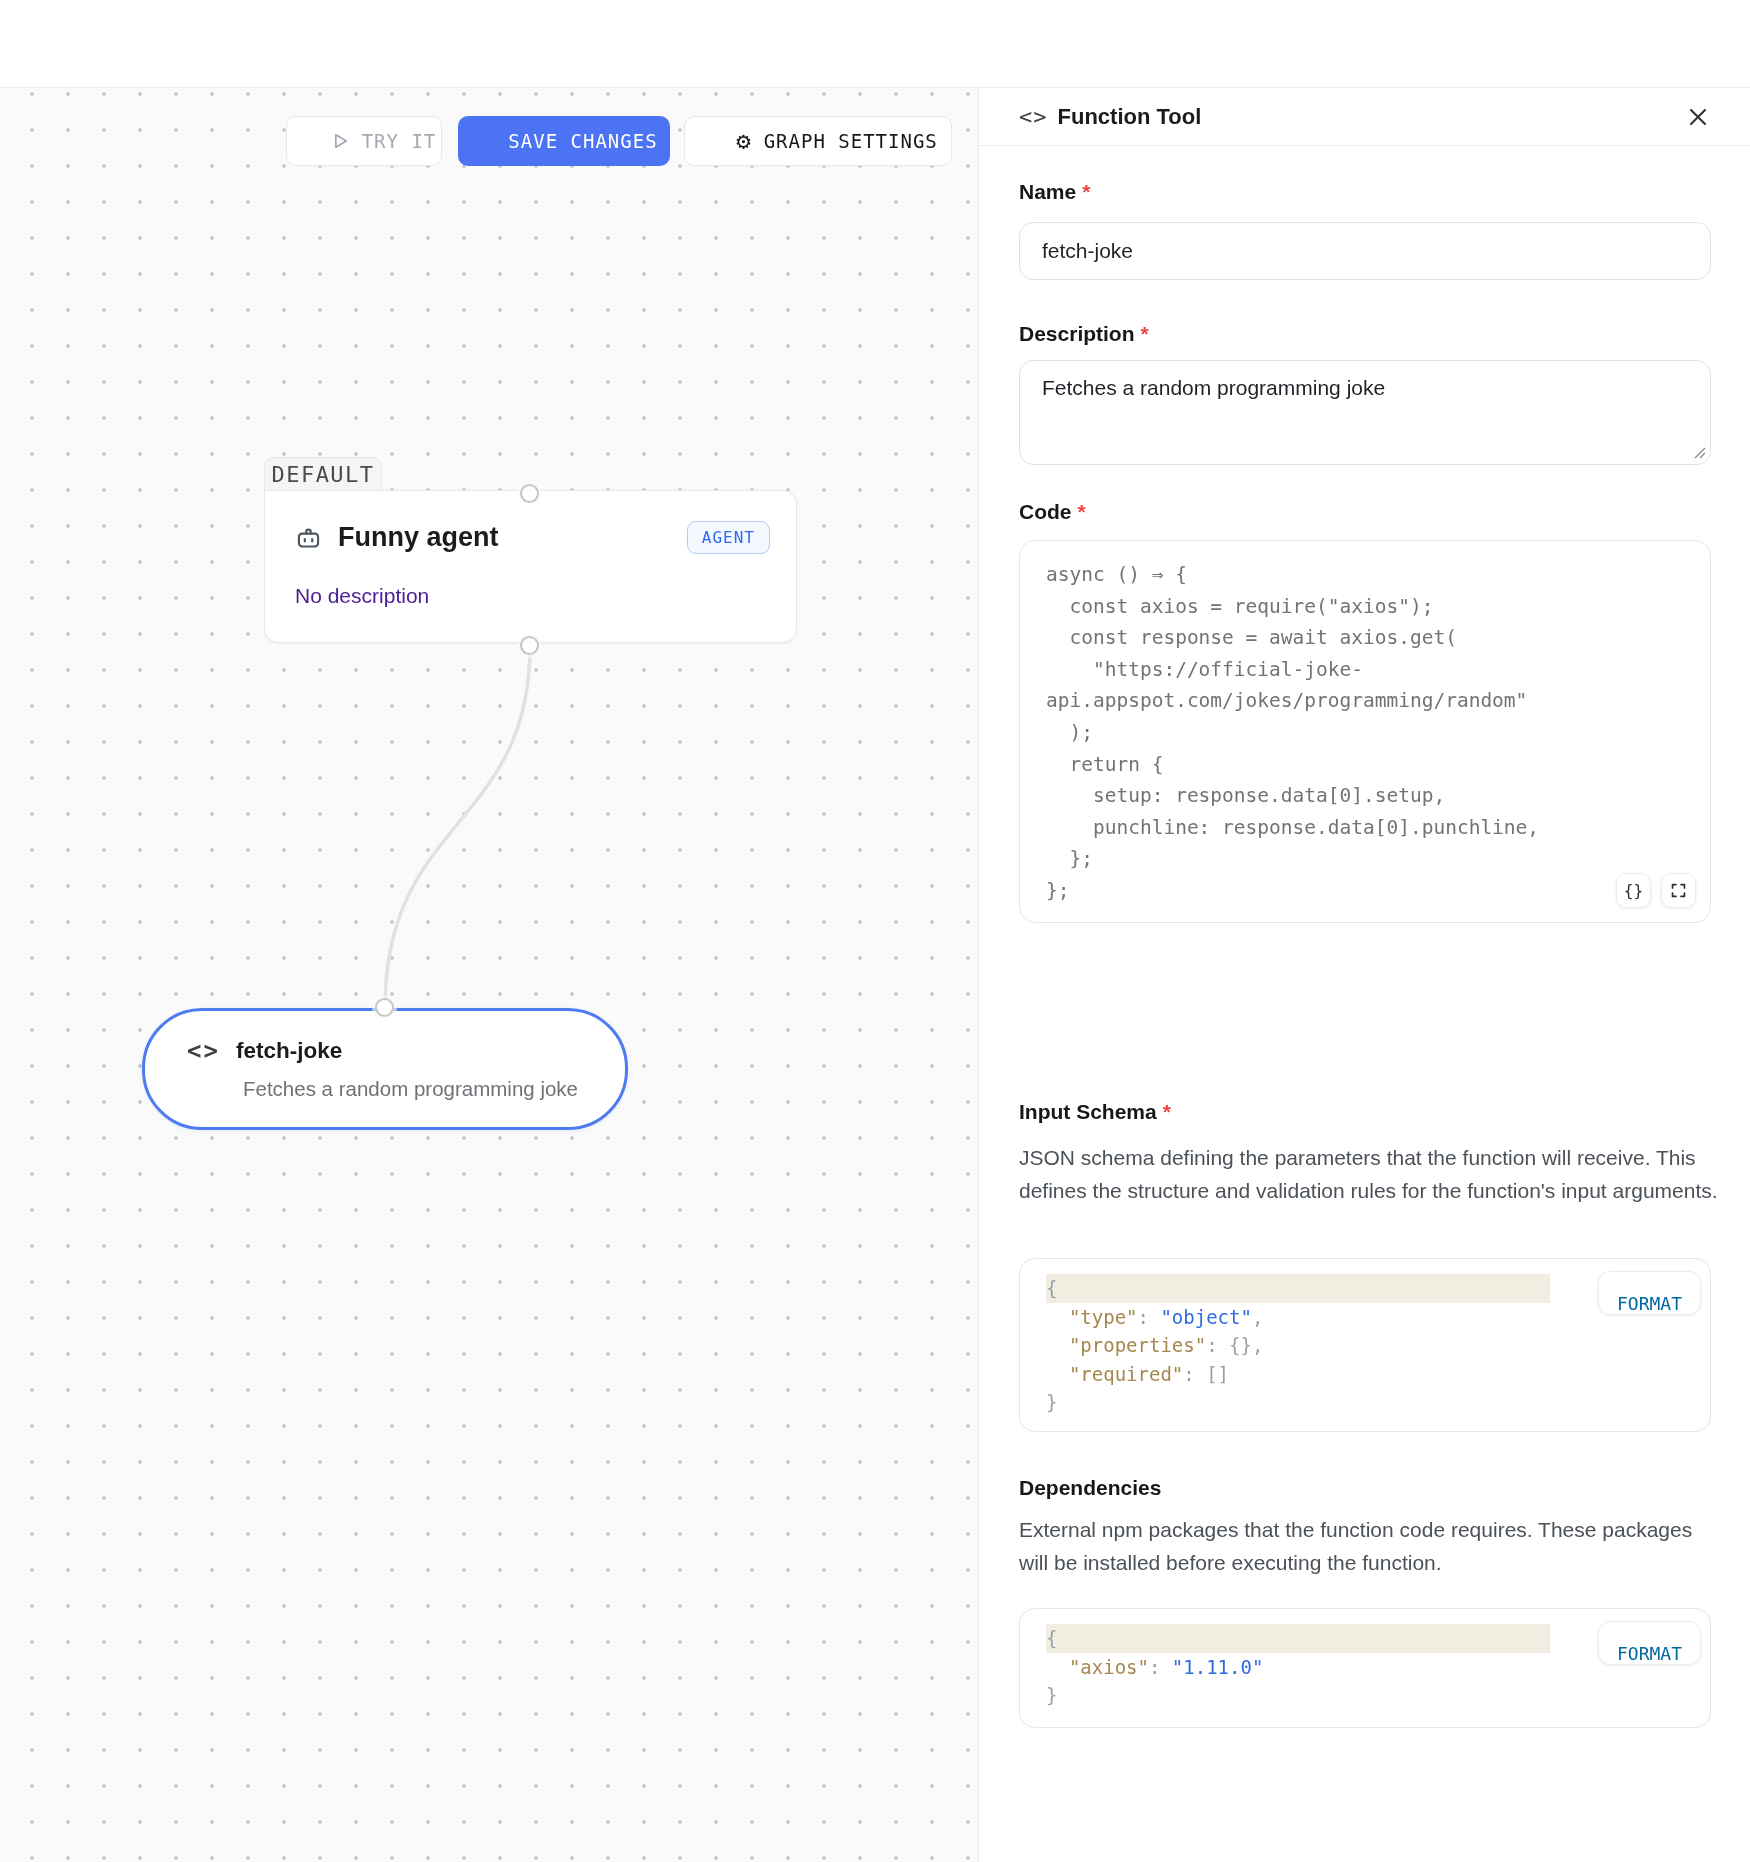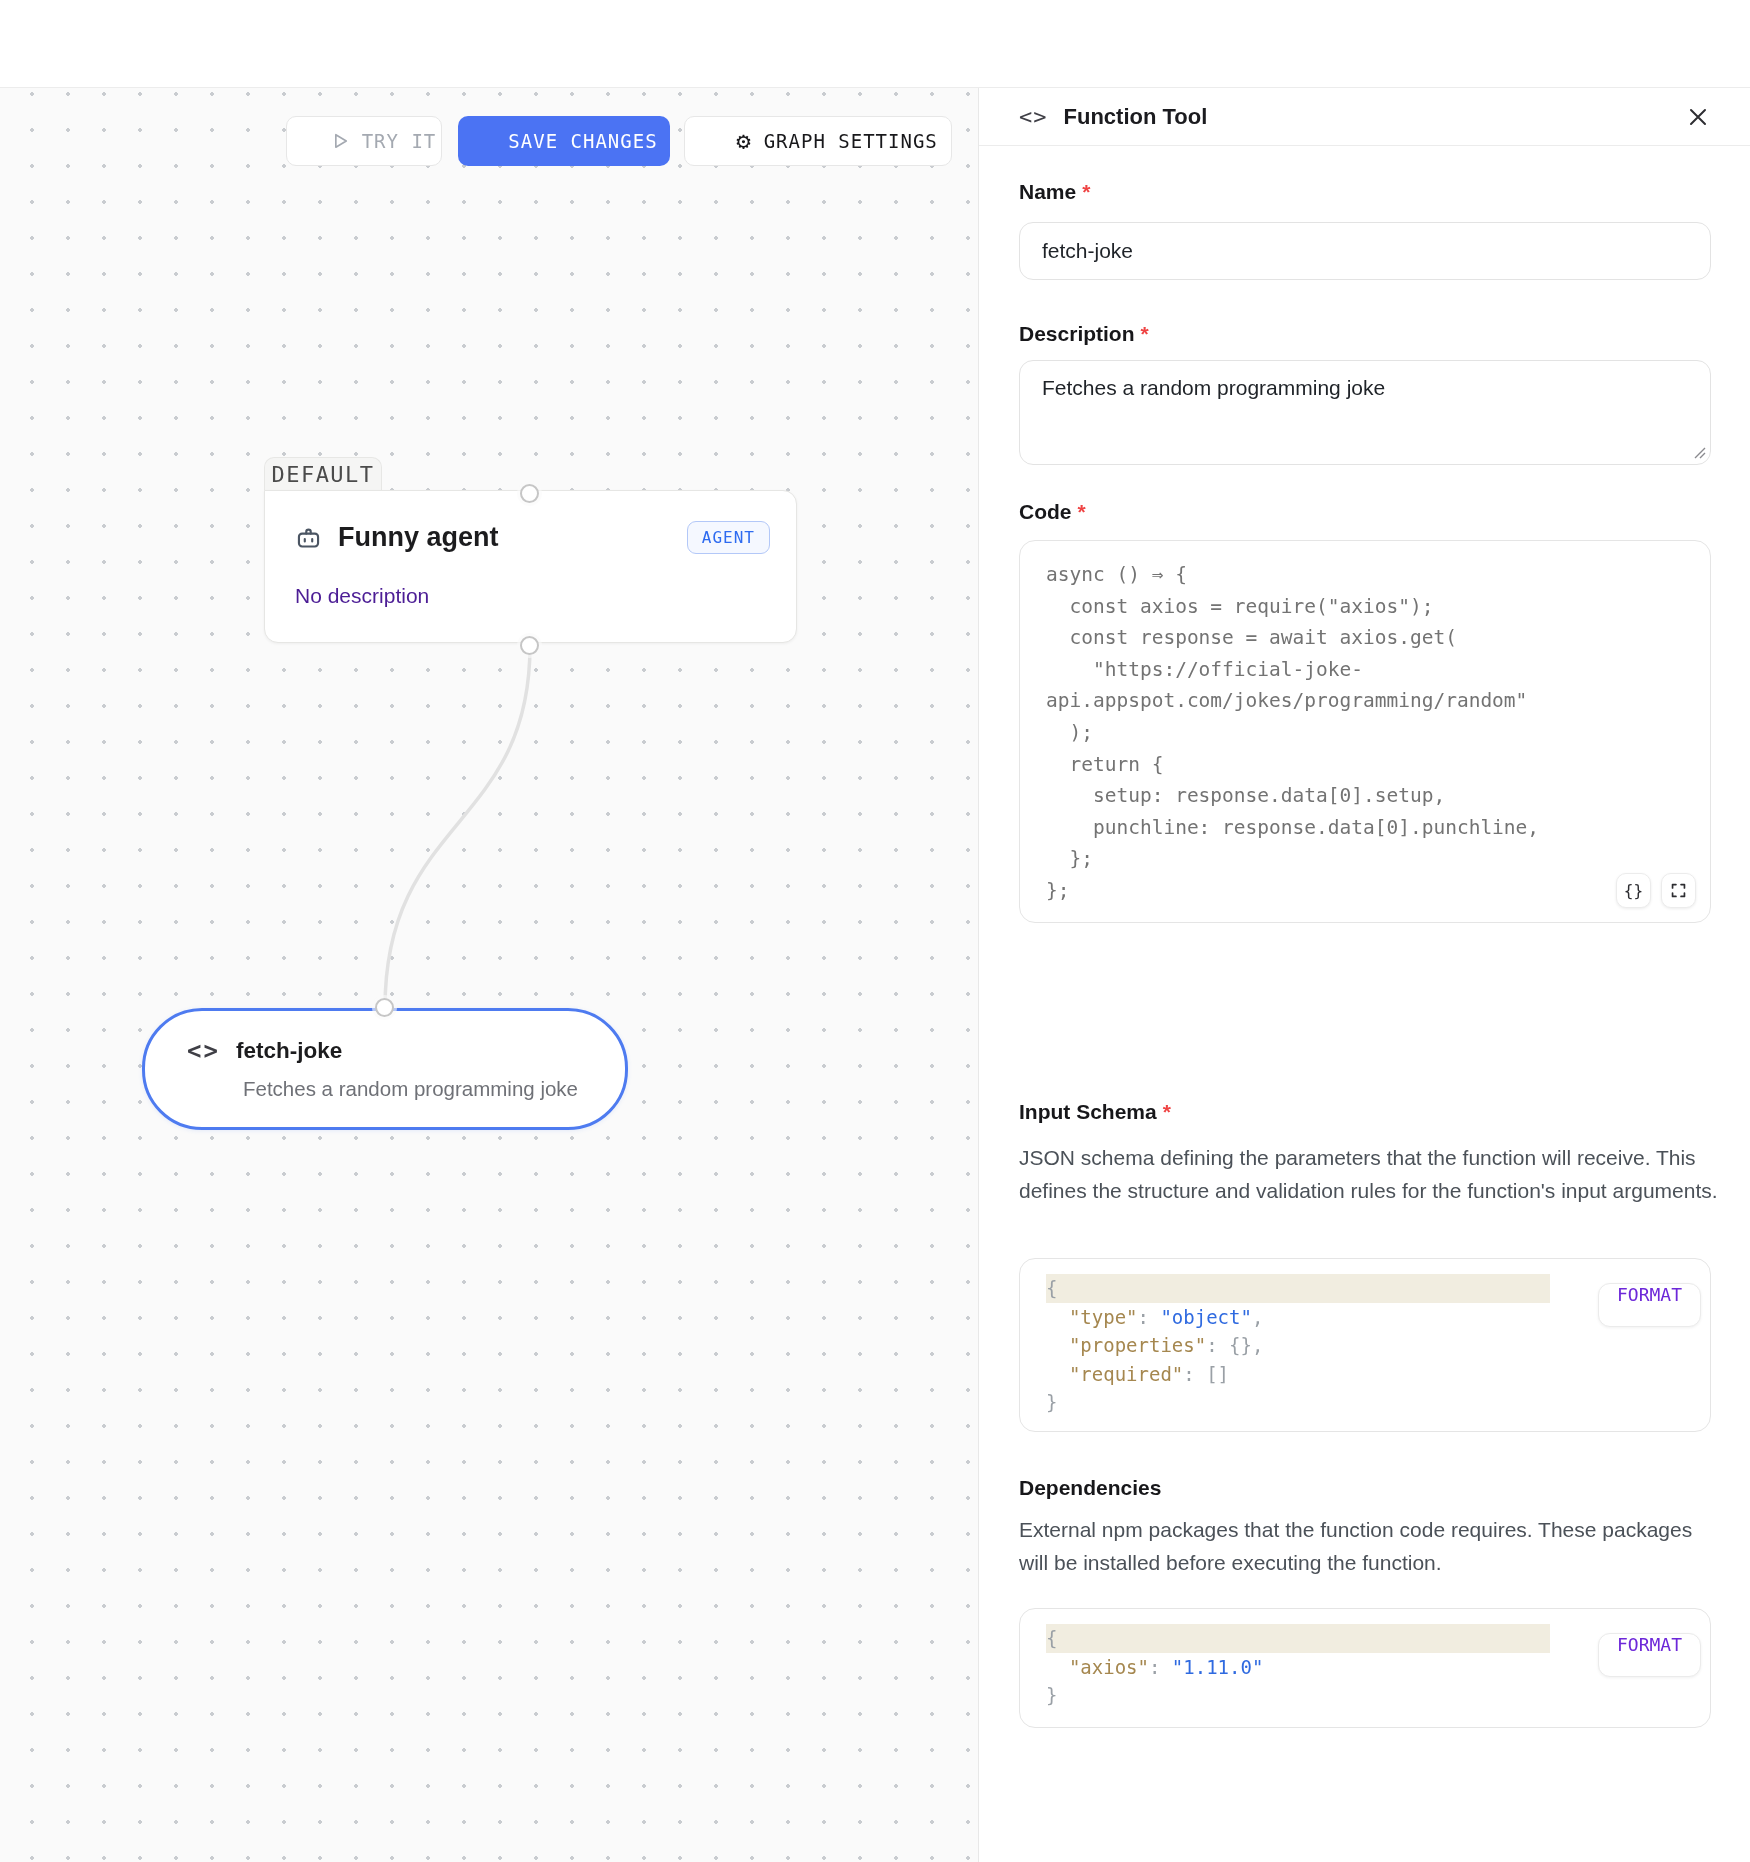--- a/index.html
+++ b/index.html
@@ -43,21 +43,21 @@
   .tool-desc { position:absolute; left:98px; top:66px; font-size:20.5px; color:#6f7177; }
 
   .handle { position:absolute; width:19px; height:19px; border-radius:50%; background:#fff; border:2.5px solid #c6c6c6;
     z-index:3; box-shadow:0 0 0 3px rgba(250,250,250,.6); }
 
   
   .panel { position:absolute; left:978px; top:88px; width:772px; height:1774px; background:#fff; border-left:1px solid #e8e8e8; }
   .panel-header { position:absolute; left:0; top:0; width:100%; height:58px; border-bottom:1px solid #ececec;
     display:flex; align-items:center; padding:0 38px 0 40px; }
   .panel-code-glyph { font-family:"DejaVu Sans Mono", monospace; font-size:22px; color:#3f3f46; letter-spacing:1px; }
-  .panel-title { font-size:22px; font-weight:bold; color:#1b1b1f; margin-left:16px; }
+  .panel-title { font-size:22px; font-weight:bold; color:#1b1b1f; margin-left:10px; }
   .close-btn { margin-left:auto; width:28px; height:28px; display:flex; align-items:center; justify-content:center; cursor:pointer; }
 
   .field-label { position:absolute; left:40px; font-size:21px; font-weight:600; color:#17171a; }
   .req { color:#ef4444; margin-left:6px; font-weight:600; }
 
   .text-input { position:absolute; left:40px; width:692px; height:58px; border:1.5px solid #e3e3e3; border-radius:14px;
     font-family:"Liberation Sans", sans-serif; font-size:21px; color:#1f2328; padding:0 22px; background:#fff; outline:none; }
   .text-area { position:absolute; left:40px; width:692px; height:105px; border:1.5px solid #e3e3e3; border-radius:14px;
     font-family:"Liberation Sans", sans-serif; font-size:21px; color:#1f2328; padding:15px 22px; background:#fff; outline:none; resize:none; }
   .resize-grip { position:absolute; pointer-events:none; }
@@ -72,23 +72,23 @@
 
   .help-text { position:absolute; left:40px; width:700px; font-size:21px; line-height:32.5px; color:#4b5158; }
 
   .json-block { padding:15px 20px 15px 26px; }
   .json-block .cl { font-family:"DejaVu Sans Mono", monospace; font-size:19px; line-height:28.5px; white-space:pre; margin-right:140px; }
   .json-block .cl.hl { background:#f1ede0; }
   .tk-plain { color:#6b6b6b; }
   .tk-key { color:#a5874f; }
   .tk-str { color:#2f6ae0; }
   .tk-punc { color:#9aa0a6; }
-  .format-btn { position:absolute; top:24px; right:9px; height:44px; padding:0 18px; background:#fff; border:1px solid #ebebeb;
-    border-radius:12px; box-shadow:0 1px 3px rgba(0,0,0,.06); display:flex; align-items:flex-start;
-    font-family:"DejaVu Sans Mono", monospace; font-size:18px; color:#6d28d9; cursor:pointer; }
+  .format-btn { position:absolute; top:12px; right:9px; height:44px; padding:0 18px; background:#fff; border:1px solid #ebebeb;
+    border-radius:12px; box-shadow:0 1px 3px rgba(0,0,0,.06); display:flex; align-items:flex-end;
+    font-family:"DejaVu Sans Mono", monospace; font-size:18px; color:#0369a1; cursor:pointer; }
 
   svg { display:block; }
 </style>
 </head>
 <body>
 
 <div class="page">
 
   <div class="topbar"></div>
 

